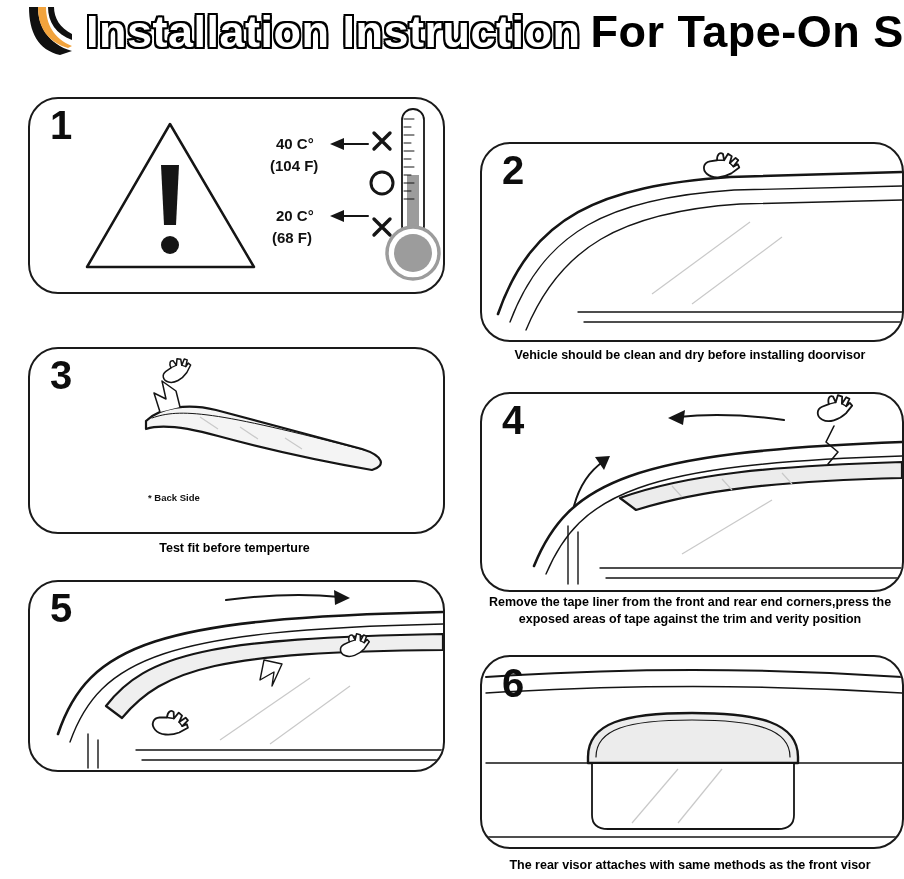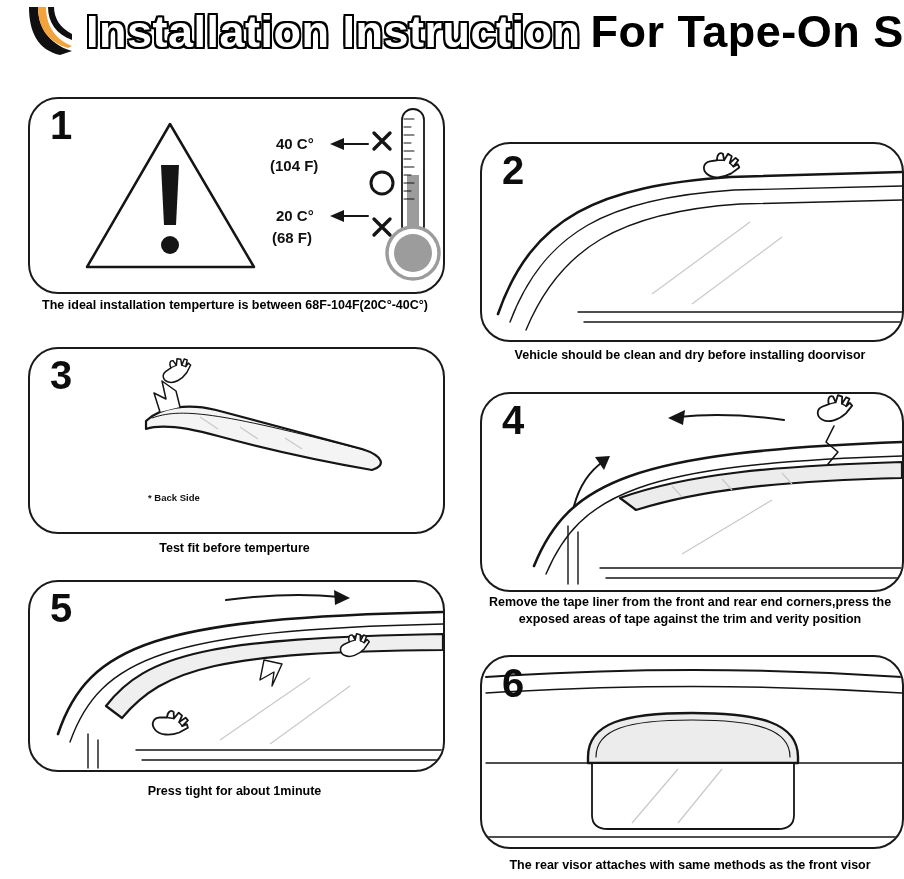--- a/index.html
+++ b/index.html
@@ -109,21 +109,20 @@
 
       <g>
         <rect class="fw" x="372" y="10" width="22" height="128" rx="11"></rect>
         <rect class="fgray2" x="377" y="76" width="12" height="66"></rect>
         <path class="ln" style="stroke-width:1" d="M374 20 H384 M374 28 H381 M374 36 H384 M374 44 H381 M374 52 H384 M374 60 H381 M374 68 H384 M374 76 H381 M374 84 H384 M374 92 H381 M374 100 H384"></path>
         <circle class="bulb-ring" cx="383" cy="154" r="26"></circle>
         <circle class="fgray2" cx="383" cy="154" r="19"></circle>
       </g>
     </svg>
   </section>
-  <p class="caption" style="left:10px; top:297px; width:450px;">The ideal installation temperture is between 68F-104F(20C°-40C°)</p>
 
   <section class="panel" style="left:480px; top:142px; width:420px; height:196px;">
     <span class="step-num">2</span>
     <svg class="illus" viewBox="0 0 420 196">
       <g>
         <path class="ln thick" d="M16 170 C50 72 118 42 248 33 L420 28"></path>
         <path class="ln thin" d="M28 178 C62 88 126 54 252 46 L420 42"></path>
         <path class="ln thin" d="M44 186 C78 104 138 68 258 60 L420 56"></path>
         <path class="ln thin" d="M96 168 L420 168"></path>
         <path class="ln thin" d="M102 178 L420 178"></path>
@@ -204,21 +203,20 @@
       </g>
       <path class="fw" style="stroke-width:1.4" d="M234 78 L230 98 L244 90 L242 104 L252 82 Z"></path>
       <use href="#hand" transform="translate(128,134) rotate(16)"></use>
       <use href="#hand" transform="translate(312,62) rotate(-10) scale(0.85)"></use>
       <g>
         <path class="lt" d="M190 158 L280 96"></path>
         <path class="lt" d="M240 162 L320 104"></path>
       </g>
     </svg>
   </section>
-  <p class="caption" style="left:28px; top:783px; width:413px;">Press tight for about 1minute</p>
 
   <section class="panel" style="left:480px; top:655px; width:420px; height:190px;">
     <span class="step-num">6</span>
     <svg class="illus" viewBox="0 0 420 190">
       <g>
         <path class="ln" d="M4 20 Q210 6 420 20"></path>
         <path class="ln thin" d="M4 36 Q210 23 420 36"></path>
       </g>
       <g>
         <path class="fgrey" style="stroke-width:2.4" d="M106 100 C106 66 142 56 210 56 C278 56 316 66 316 100 L316 106 L106 106 Z"></path>

